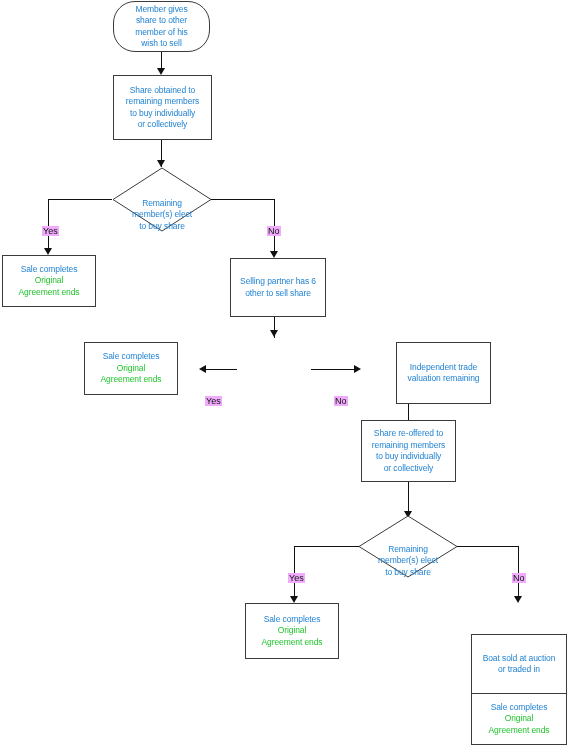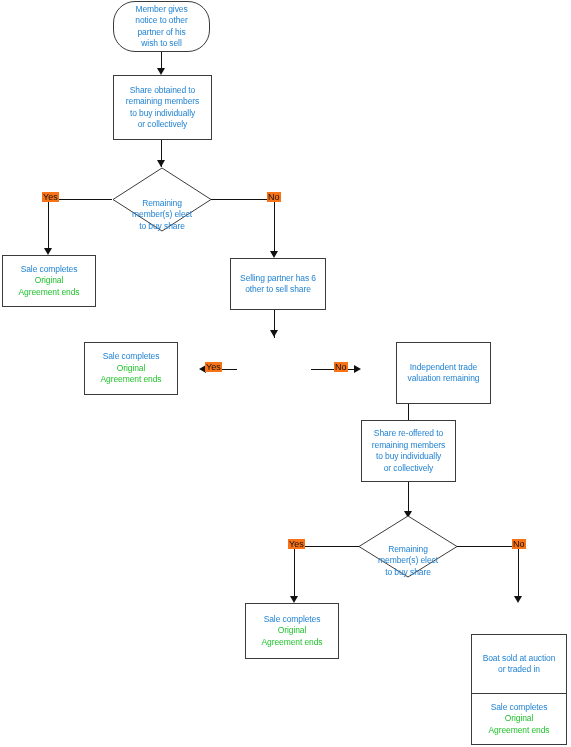--- a/index.html
+++ b/index.html
@@ -110,23 +110,24 @@
     border-bottom: 4px solid transparent;
     border-right: 7px solid #111111;
   }
   
   .branch-label {
     position: absolute;
     color: #111111;
     font-size: 9px;
     line-height: 10px;
     white-space: nowrap;
-    background: #f97316;
+    background: #f0abfc;
     z-index: 4;
     padding: 0 1px;
+    margin-top: 34px;
   }
 </style>
 </head>
 <body>
 
 <div id="canvas">
 
   <div class="edge v" style="left:161px; top:52px; height:17px;"></div>
   <div class="arrow down" style="left:157px; top:68px;"></div>
 
@@ -168,22 +169,22 @@
 
   <div class="branch-label" style="left:42px; top:192px;">Yes</div>
   <div class="branch-label" style="left:267px; top:192px;">No</div>
   <div class="branch-label" style="left:205px; top:362px;">Yes</div>
   <div class="branch-label" style="left:334px; top:362px;">No</div>
   <div class="branch-label" style="left:288px; top:539px;">Yes</div>
   <div class="branch-label" style="left:512px; top:539px;">No</div>
 
   <div class="node stadium" style="left:113px; top:1px; width:97px; height:51px;">
     <span class="ln">Member gives</span>
-    <span class="ln">notice to other</span>
-    <span class="ln">partner of his</span>
+    <span class="ln">share to other</span>
+    <span class="ln">member of his</span>
     <span class="ln">wish to sell</span>
   </div>
 
   <div class="node" style="left:113px; top:75px; width:99px; height:65px;">
     <span class="ln">Share obtained to</span>
     <span class="ln">remaining members</span>
     <span class="ln">to buy individually</span>
     <span class="ln">or collectively</span>
   </div>
 
@@ -197,21 +198,21 @@
       <span class="ln">to buy share</span>
     </div>
   </div>
 
   <div class="node" style="left:2px; top:255px; width:94px; height:52px;">
     <span class="ln">Sale completes</span>
     <span class="ln green">Original</span>
     <span class="ln green">Agreement ends</span>
   </div>
 
-  <div class="node" style="left:230px; top:258px; width:96px; height:52px;">
+  <div class="node" style="left:230px; top:258px; width:96px; height:59px;">
     <span class="ln">Selling partner has 6</span>
     <span class="ln">other to sell share</span>
   </div>
 
 
   <div class="node" style="left:84px; top:342px; width:94px; height:53px;">
     <span class="ln">Sale completes</span>
     <span class="ln green">Original</span>
     <span class="ln green">Agreement ends</span>
   </div>

